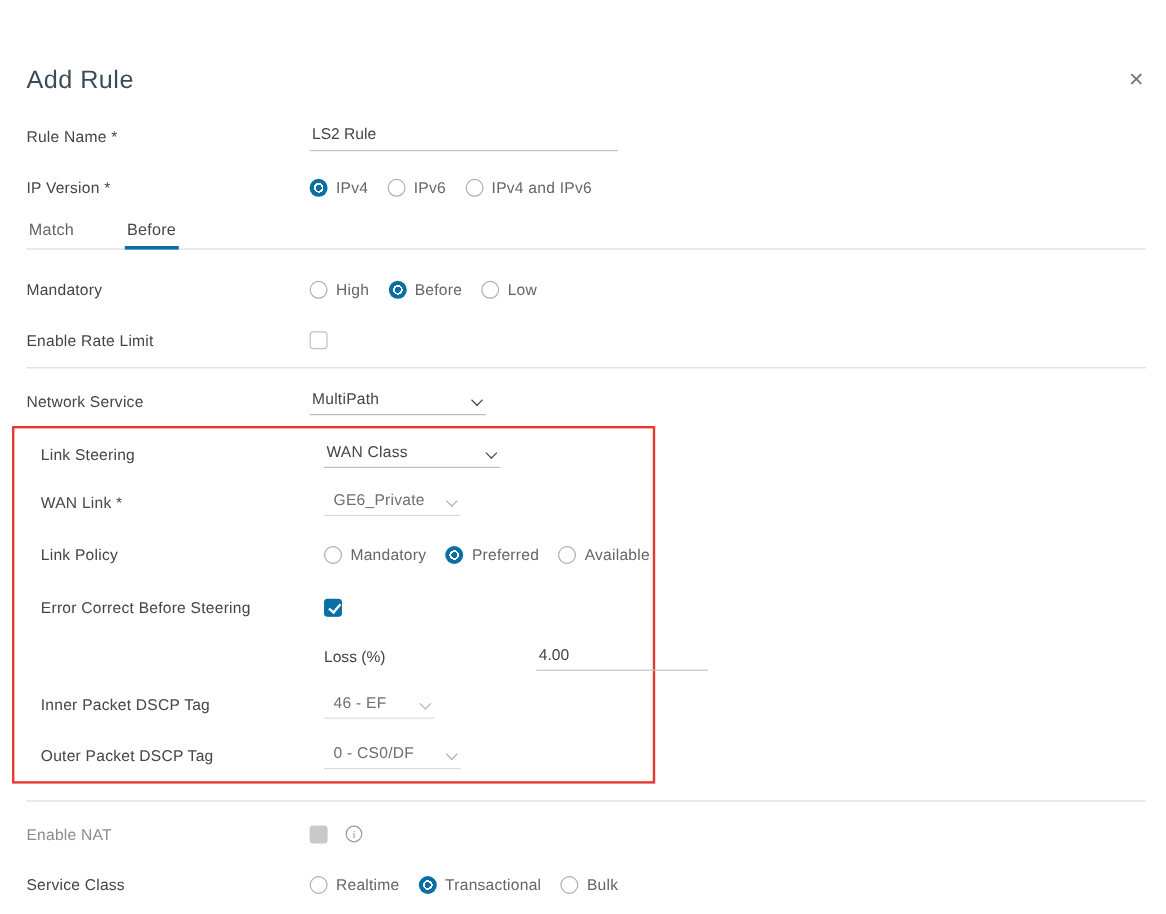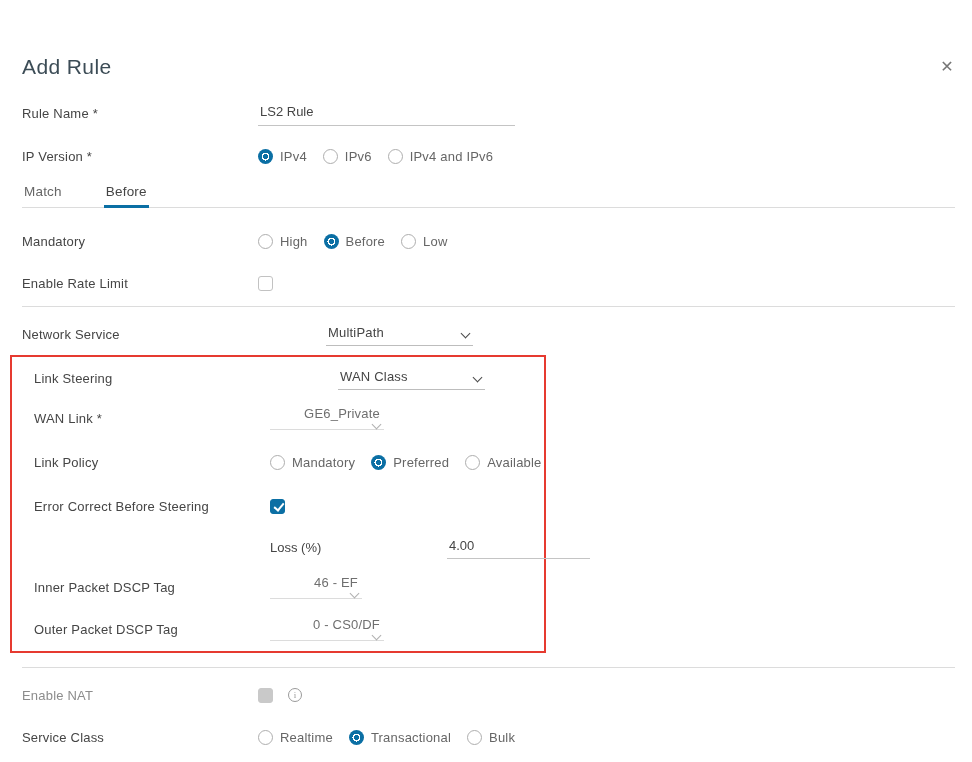--- a/index.html
+++ b/index.html
@@ -11,21 +11,21 @@
   }
   .dlg-header { padding: 7px 22px 0 22px; height: 38px; position: relative; margin-top: 48px; }
   .dlg-title { font-size: 21px; font-weight: 400; color: var(--title-text, #3c4c56); letter-spacing: .4px; }
   .close-btn {
     position: absolute; top: 8px; right: 14px; width: 22px; height: 22px;
     border: 0; background: transparent; color: #767676; font-size: 16px;
     cursor: pointer; line-height: 22px; text-align: center; font-family: "DejaVu Sans", sans-serif;
   }
   .content { padding: 0; }
   .row { display: flex; align-items: center; height: 42px; padding-left: 22px; }
-  .row.h38 { height: 38px; gap: 48px; } .row.h40 { height: 40px; } .row.h43 { height: 43px; }
+  .row.h38 { height: 38px; } .row.h40 { height: 40px; } .row.h43 { height: 43px; }
   .row.h44 { height: 44px; } .row.h46 { height: 46px; }
   .lbl { width: 236px; flex: none; font-size: 13px; color: var(--label-text, #454545); letter-spacing: .2px; }
   .lbl.disabled { color: var(--disabled-text, #8c8c8c); }
   .mt6 { margin-top: 6px; } .mt8 { margin-top: 8px; } .mt12 { margin-top: 12px; }
 
   .uline-input {
     border: 0; outline: none; background: transparent;
     border-bottom: 1px solid var(--underline, #c7c7c7);
     font-family: inherit; font-size: 13px; color: #454545;
     padding: 2px 2px 5px 2px; height: 24px;
@@ -62,24 +62,24 @@
   .info-icon { width: 14px; height: 14px; border: 1px solid #9a9a9a; border-radius: 50%;
         color: #9a9a9a; font-size: 9px; line-height: 12px; text-align: center;
         margin-left: 15px; font-family: "Liberation Serif", serif; }
 
   
   .dropdown { display: flex; align-items: flex-end; justify-content: space-between;
         border-bottom: 1px solid #bdbdbd; padding: 0 4px 5px 2px; height: 24px; cursor: pointer; }
   .dropdown .dtxt { font-size: 13px; color: #454545; letter-spacing: .2px; }
   .dropdown .chev { width: 7px; height: 7px; border-right: 1.6px solid #4a4a4a;
         border-bottom: 1.6px solid #4a4a4a; transform: rotate(45deg); margin-bottom: 3px; flex: none; }
-  .dropdown.gray { border-bottom-color: #dcdcdc; padding-left: 8px; flex-direction: column; }
+  .dropdown.gray { border-bottom-color: #dcdcdc; padding-left: 8px; }
   .dropdown.gray .dtxt { color: #6f6f6f; }
   .dropdown.gray .chev { border-color: #b0b0b0; }
-  .dd-w147 { width: 147px; margin-left: 20px; } .dd-w114 { width: 114px; } .dd-w92 { width: 92px; }
+  .dd-w147 { width: 147px; } .dd-w114 { width: 114px; } .dd-w92 { width: 92px; }
 
   
   .highlight-box { margin: 2px 0 0 10px; width: 536px;
         border: 2px solid var(--highlight-red, #e63a30); padding: 2px 0 0 10px; }
 
   .loss-lbl { width: 177px; flex: none; font-size: 13px; color: #454545; }
   .spacer-lbl { width: 236px; flex: none; }
 
   
   .footer { margin-top: 14px; padding-right: 11px; display: flex; justify-content: flex-end; gap: 8px; }

